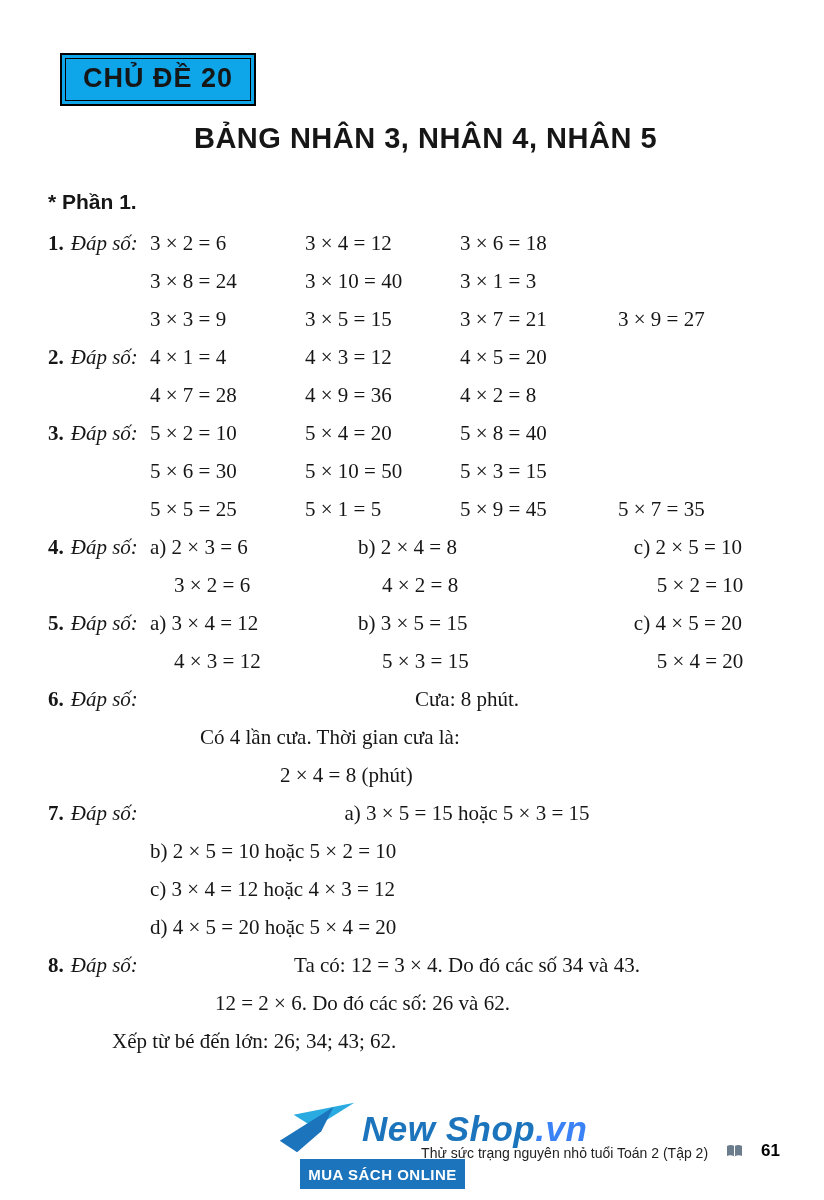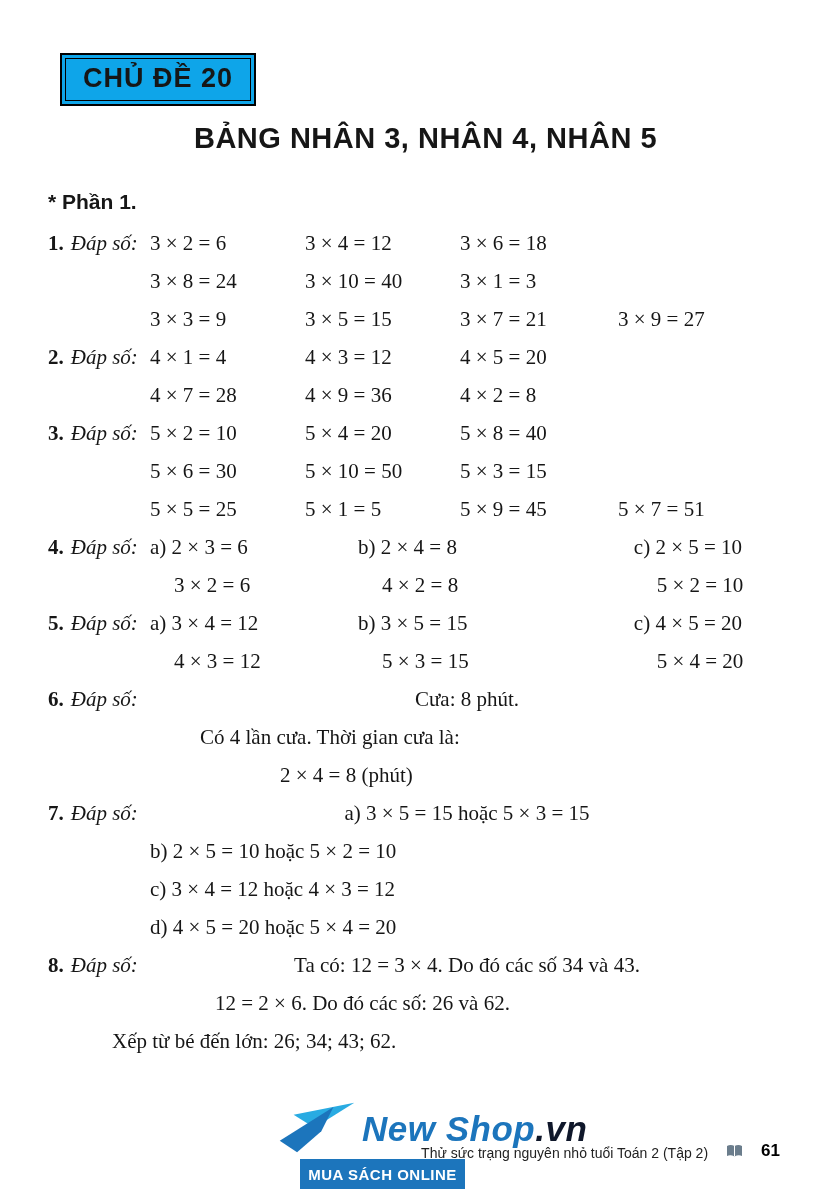--- a/index.html
+++ b/index.html
@@ -71,21 +71,21 @@
     display: flex; align-items: center;
   }
   .logo-text {
     font-family: "Liberation Sans", sans-serif;
     font-weight: bold; font-style: italic;
     font-size: 35px;
     margin-left: 6px;
     letter-spacing: 0.5px;
   }
   .logo-main { color: #1c75bc; }
-  .logo-suffix { color: #0f172a; }
+  .logo-suffix { color: #3b82f6; }
   .banner {
     position: absolute; left: 300px; top: 1159px;
     width: 165px; height: 30px;
     background: #1c75bc;
     color: #ffffff;
     font-family: "Liberation Sans", sans-serif;
     font-weight: bold; font-size: 15px;
     letter-spacing: 0.5px;
     display: flex; align-items: center; justify-content: center;
   }
@@ -155,21 +155,21 @@
       <span class="lead"></span>
       <span class="w1">5 × 6 = 30</span>
       <span class="w1">5 × 10 = 50</span>
       <span class="w3">5 × 3 = 15</span>
     </div>
     <div class="row">
       <span class="lead"></span>
       <span class="w1">5 × 5 = 25</span>
       <span class="w1">5 × 1 = 5</span>
       <span class="w3">5 × 9 = 45</span>
-      <span class="wx">5 × 7 = 51</span>
+      <span class="wx">5 × 7 = 35</span>
     </div>
 
     <div class="row">
       <span class="lead"><span class="num">4.</span><span class="ds">Đáp số:</span></span>
       <span class="wa">a) 2 × 3 = 6</span>
       <span class="wb">b) 2 × 4 = 8</span>
       <span class="free">c) 2 × 5 = 10</span>
     </div>
     <div class="row">
       <span class="lead"></span>

